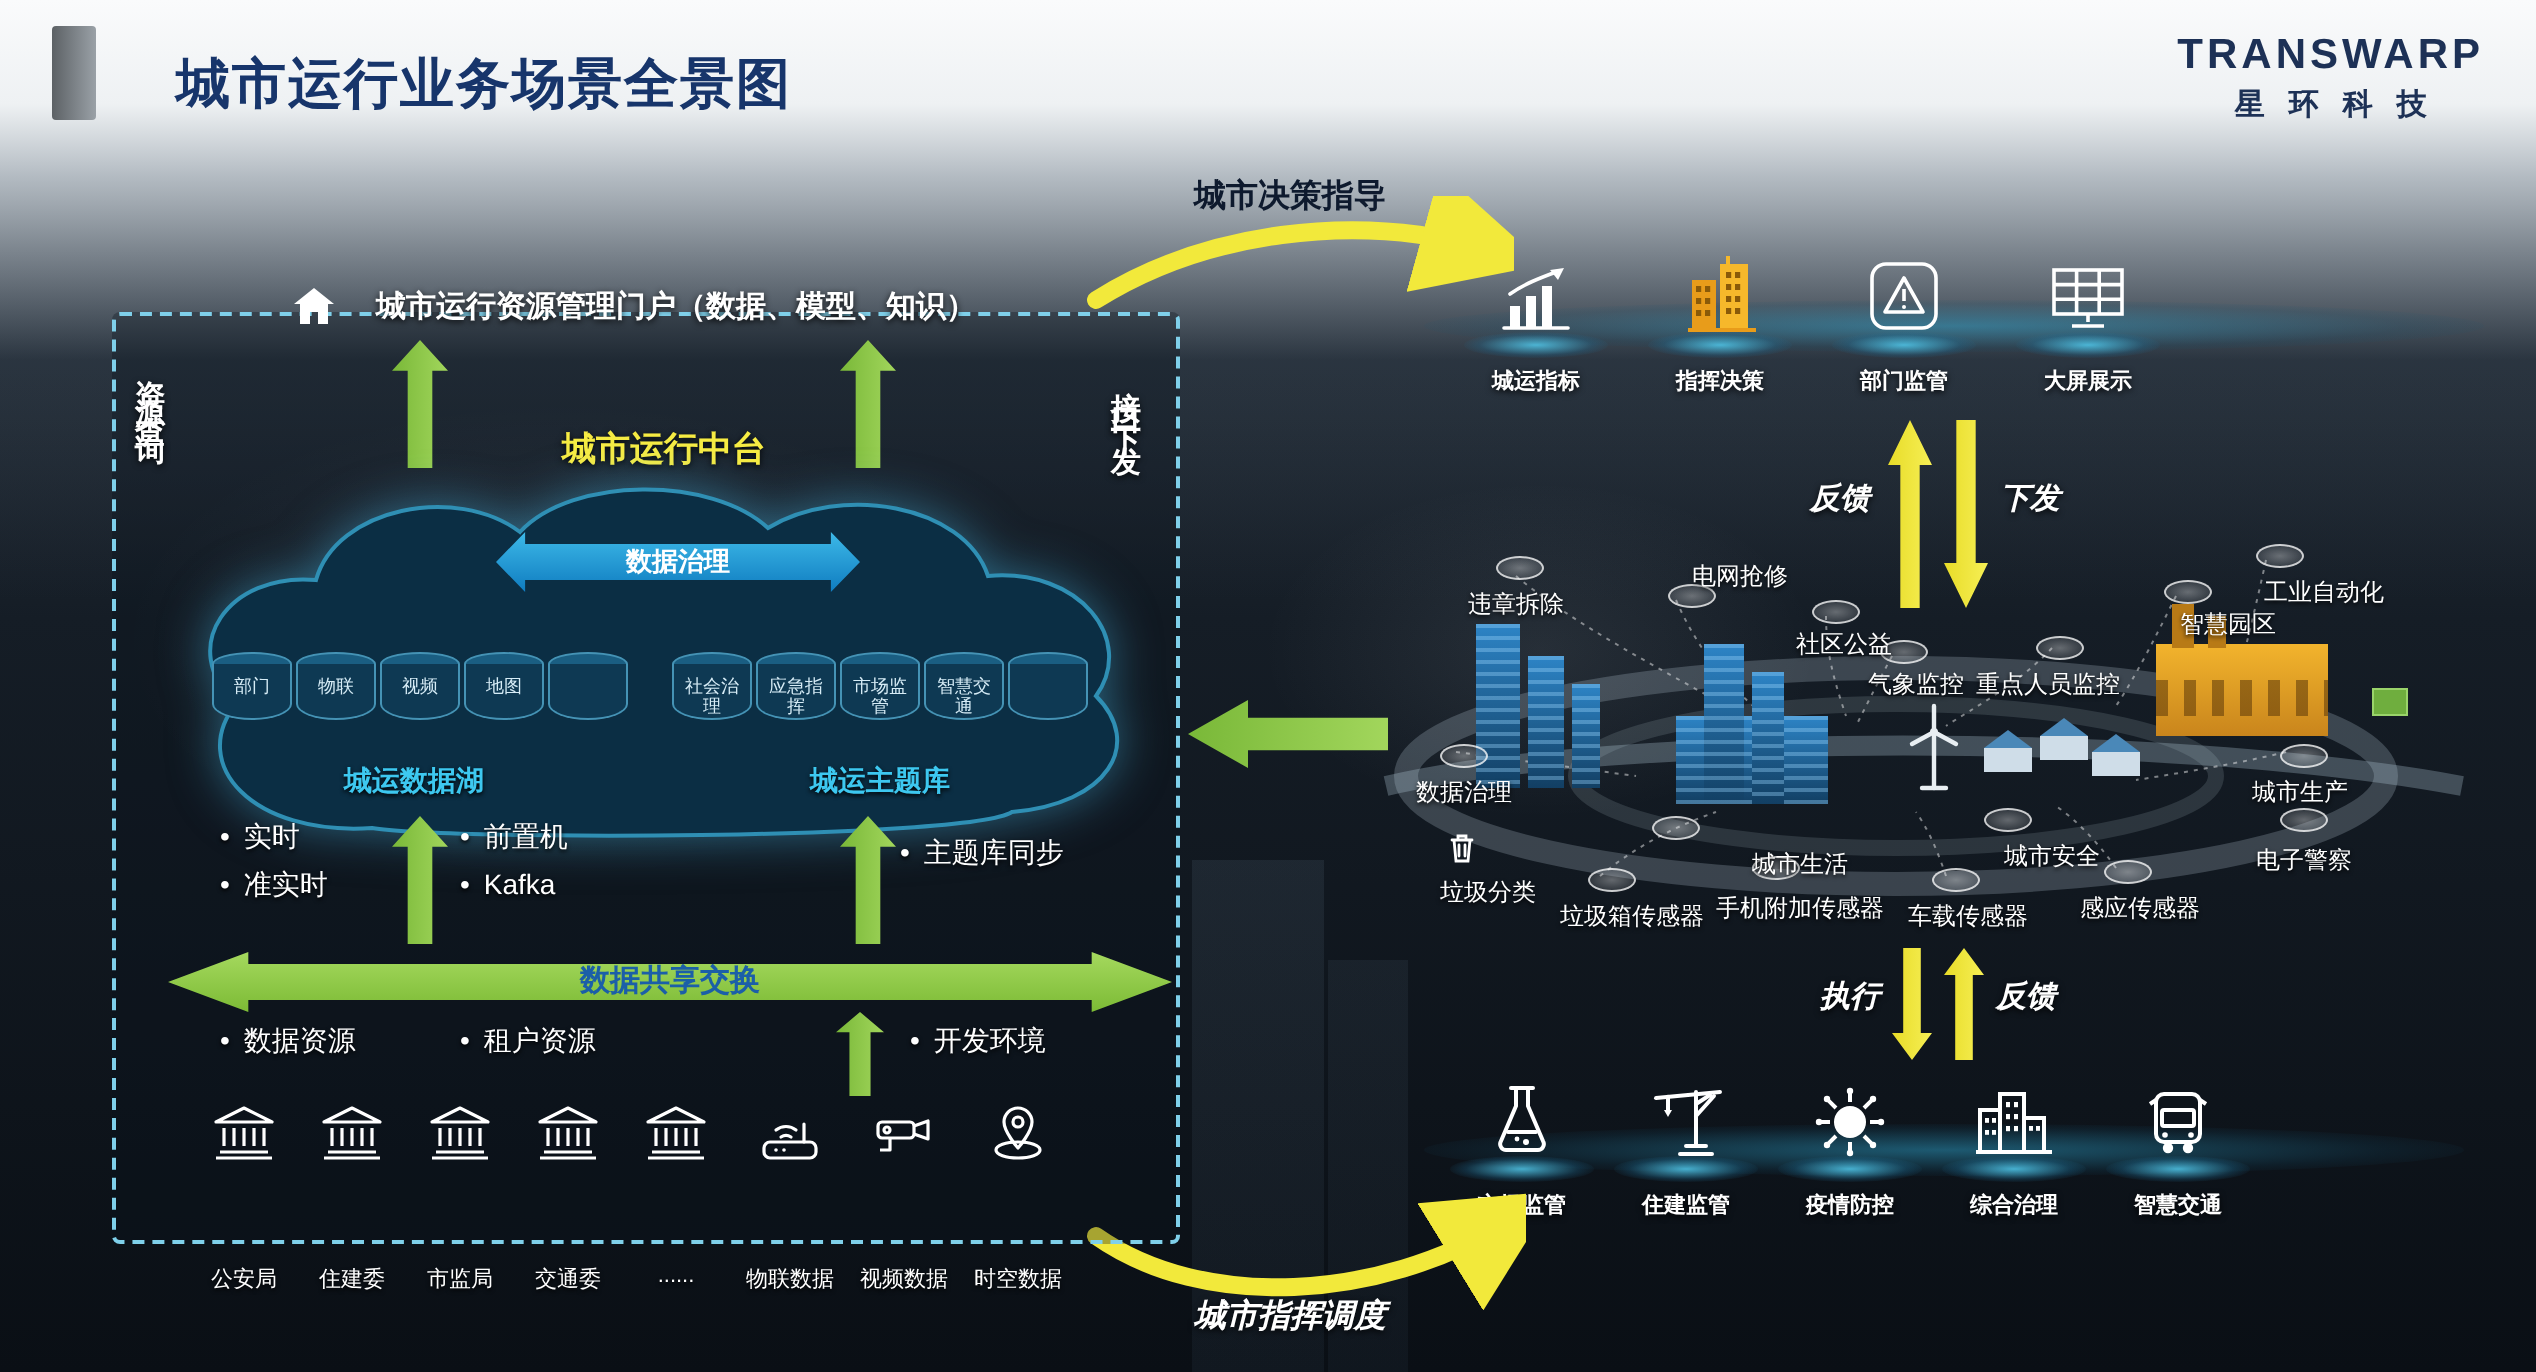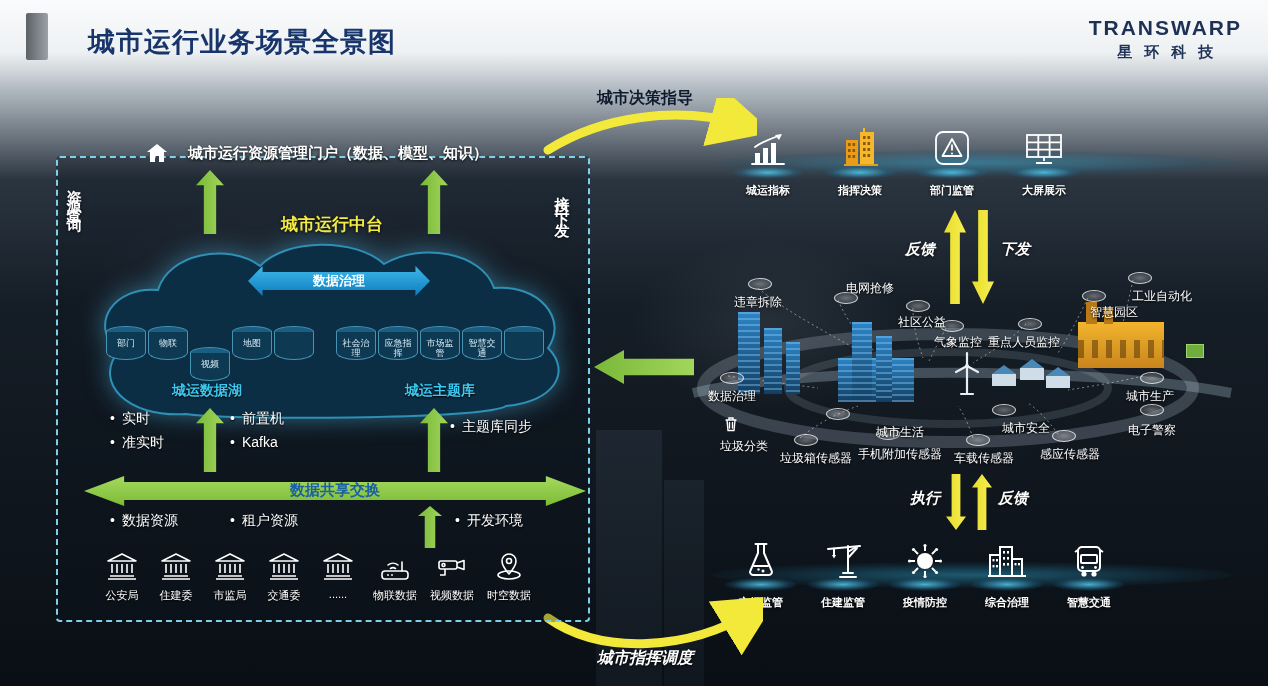--- a/index.html
+++ b/index.html
@@ -34,21 +34,21 @@
   .garrow{position:absolute;background:linear-gradient(90deg,#79b838,#a2d65c);}
   .yarrow{position:absolute;background:linear-gradient(90deg,#e8dc28,#f6ef55);}
   .cyl{position:absolute;width:40px;height:36px;}
   .cyl .cap{position:absolute;top:0;left:0;width:100%;height:12px;background:#1a5e82;border:1px solid #4593b5;border-radius:50%;}
   .cyl .body{position:absolute;top:6px;left:0;width:100%;height:28px;background:#0e3953;border:1px solid #4593b5;border-top:none;border-radius:0 0 20px 20px / 0 0 8px 8px;}
   .cyl .lbl{position:absolute;top:12px;left:0;width:100%;padding:0 6px;text-align:center;color:#d6ecf6;font-size:9px;line-height:10px;}
   .group-label{position:absolute;color:#3dc8f0;font-weight:bold;font-size:14px;text-shadow:0 1px 2px #000;}
   .bullet{position:absolute;color:#fff;font-size:14px;text-shadow:0 1px 2px #000;white-space:nowrap;}
   .bullet::before{content:"•";margin-right:7px;}
   .exchange-label{position:absolute;left:84px;top:481px;width:502px;text-align:center;color:#1b5fa8;font-weight:bold;font-size:15px;}
-  .src{position:absolute;top:546px;width:60px;display:flex;flex-direction:column;align-items:center;}
+  .src{position:absolute;top:546px;width:60px;display:flex;flex-direction:column;align-items:center;gap:44px;}
   .src .ic{height:36px;display:flex;align-items:flex-end;justify-content:center;}
   .src .lb{margin-top:6px;color:#fff;font-size:11px;white-space:nowrap;text-shadow:0 1px 2px #000;}
   
   .flow-label{position:absolute;color:#fff;font-weight:bold;font-size:15px;text-shadow:0 1px 3px rgba(0,0,0,.9);white-space:nowrap;font-style:italic;}
   .decision-label{position:absolute;left:597px;top:88px;color:#0e1a2e;font-weight:bold;font-size:16px;}
   .incident-text{position:absolute;left:583px;top:282px;width:150px;text-align:center;color:#fff;font-weight:bold;font-size:16px;line-height:23px;text-shadow:0 1px 3px #000;}
   
   .hub-row{position:absolute;display:flex;}
   .hub-item{width:92px;text-align:center;position:relative;}
   .hub-item.narrow{width:82px;}
@@ -393,21 +393,21 @@
   <div class="cyl" style="left:106px;top:326px;">
       <div class="cap"></div>
       <div class="body"></div>
       <div class="lbl">部门</div>
     </div>
   <div class="cyl" style="left:148px;top:326px;">
       <div class="cap"></div>
       <div class="body"></div>
       <div class="lbl">物联</div>
     </div>
-  <div class="cyl" style="left:190px;top:326px;margin-top:21px;">
+  <div class="cyl" style="left:190px;top:326px;">
       <div class="cap"></div>
       <div class="body"></div>
       <div class="lbl">视频</div>
     </div>
   <div class="cyl" style="left:232px;top:326px;">
       <div class="cap"></div>
       <div class="body"></div>
       <div class="lbl">地图</div>
     </div>
   <div class="cyl" style="left:274px;top:326px;">

